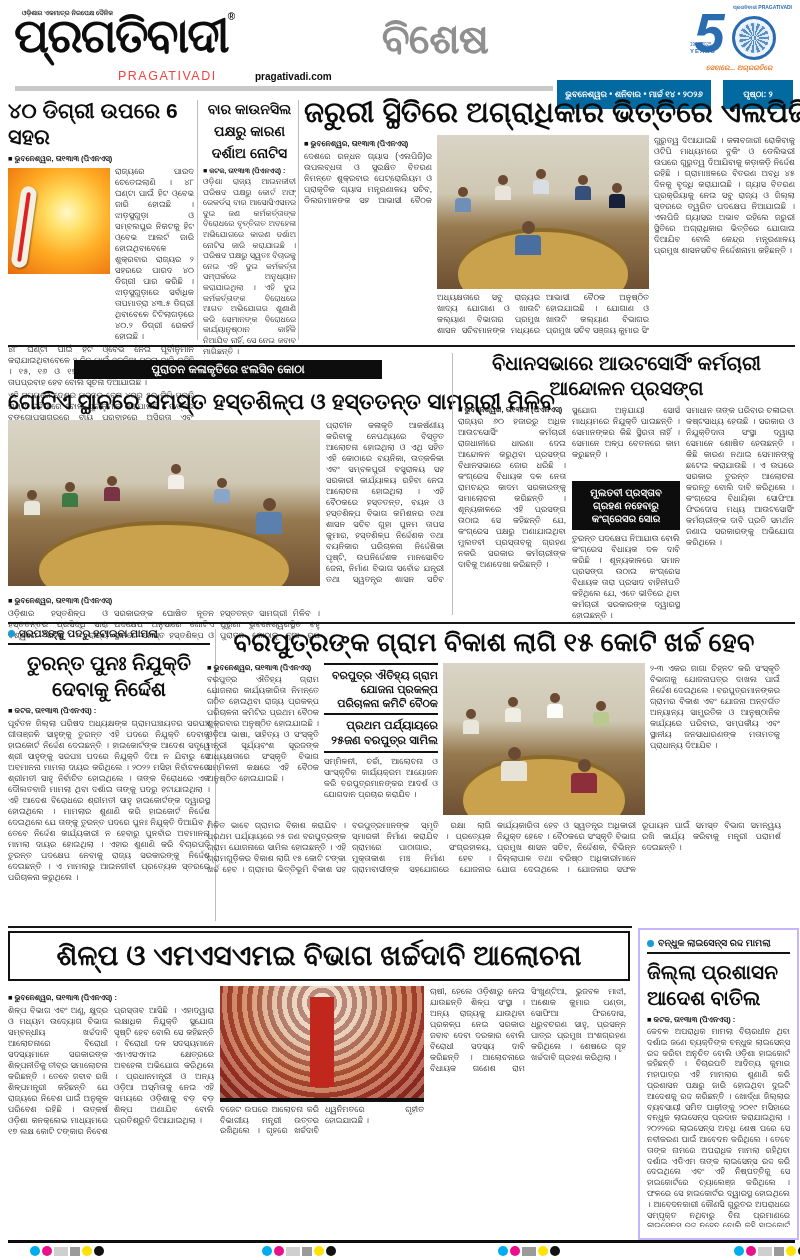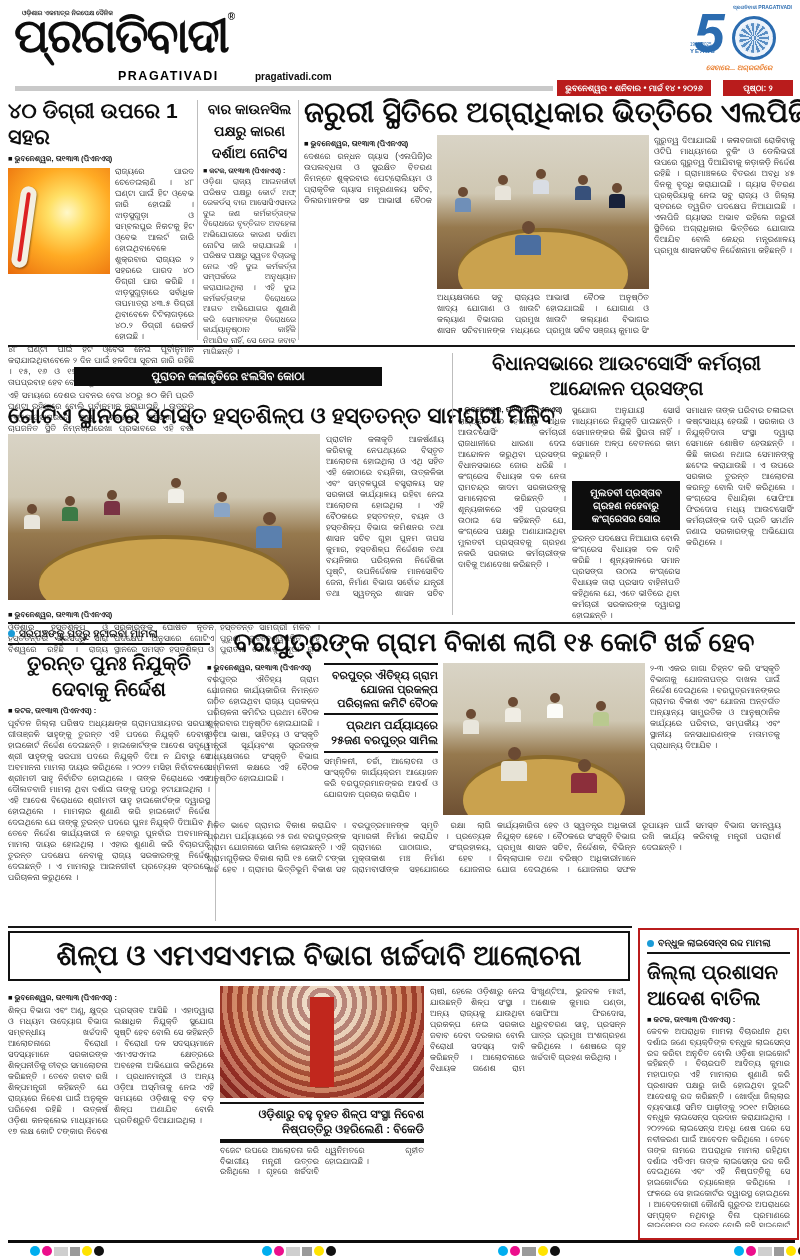--- a/index.html
+++ b/index.html
@@ -2,33 +2,33 @@
 <html><head>
 <meta charset="utf-8">
 <style>
   html,body{margin:0;padding:0;background:#e9e9e9;}
   .page{position:relative;width:800px;height:1260px;background:#ffffff;margin:0 auto;
         font-family:"Liberation Sans","DejaVu Sans",sans-serif;color:#111;overflow:hidden;}
   
   .tagline{position:absolute;left:22px;top:9px;font-size:6.5px;font-weight:bold;color:#222;}
   .mast-logo{position:absolute;left:14px;top:12px;font-size:47px;font-weight:900;letter-spacing:-2px;color:#0d0d0d;line-height:1;}
   .mast-reg{font-size:10px;vertical-align:top;font-weight:bold;}
-  .mast-latin{position:absolute;left:118px;top:69px;font-size:12.5px;font-weight:bold;letter-spacing:1.5px;color:#000000;}
+  .mast-latin{position:absolute;left:118px;top:69px;font-size:12.5px;font-weight:normal;letter-spacing:1.5px;color:#ef4444;}
   .mast-site{position:absolute;left:255px;top:71px;font-size:10px;font-weight:bold;color:#0d0d0d;}
   .edition{position:absolute;left:345px;top:16px;width:180px;text-align:center;font-size:41px;font-weight:900;color:#8f8f8f;letter-spacing:-1px;}
   .fifty{position:absolute;left:688px;top:4px;width:108px;height:72px;}
   .fifty-mini{position:absolute;right:4px;top:0;font-size:5px;color:#2b6cb0;font-weight:bold;text-align:right;}
   .fifty-num{position:absolute;left:6px;top:2px;font-size:55px;font-weight:900;font-style:italic;color:#2b6cb0;line-height:1;}
   .fifty-emblem{position:absolute;left:44px;top:12px;width:38px;height:38px;border-radius:50%;border:3px solid #2b6cb0;
      background:repeating-conic-gradient(#dbe9f7 0 12deg,#5b8fc4 12deg 24deg);box-shadow:inset 0 0 0 4px #eef4fb;}
   .fifty-years{position:absolute;left:2px;top:44px;font-size:6px;font-weight:bold;color:#2b6cb0;letter-spacing:1px;}
   .fifty-range{position:absolute;left:2px;top:38px;font-size:4.5px;color:#2b6cb0;}
   .fifty-slogan{position:absolute;left:18px;top:60px;font-size:7px;font-style:italic;font-weight:bold;color:#e87722;white-space:nowrap;}
   .head-rule{position:absolute;left:15px;top:86px;width:538px;height:5px;background:#c9c9c9;}
-  .chip{position:absolute;top:80px;height:16px;background:#b91c1c;color:#fff;font-size:8.5px;font-weight:bold;
+  .chip{position:absolute;top:80px;height:29px;background:#0369a1;color:#fff;font-size:8.5px;font-weight:bold;
         display:flex;align-items:center;justify-content:center;}
   .chip-date{left:557px;width:154px;}
   .chip-page{left:723px;width:70px;}
   
   .headline{font-weight:900;color:#0d0d0d;}
   .byline{font-size:7.5px;font-weight:bold;color:#111;}
   .body{font-size:8.3px;line-height:11px;text-align:justify;color:#1c1c1c;overflow:hidden;}
   .vdiv{position:absolute;width:1px;background:#bdbdbd;}
   .hrule{position:absolute;height:2px;background:#161616;}
   .kicker-bar{background:#0d0d0d;color:#fff;font-size:11.5px;font-weight:bold;text-align:center;padding:3px 4px;}
@@ -71,34 +71,35 @@
 </style>
 </head>
 <body>
 
 <div class="page">
 
   <div class="tagline">ଓଡ଼ିଶାର ଏକମାତ୍ର ନିରପେକ୍ଷ ଦୈନିକ</div>
   <div class="mast-logo"><span>ପ୍ରଗତିବାଦୀ</span><span class="mast-reg">®</span></div>
   <div class="mast-latin">PRAGATIVADI</div>
   <div class="mast-site">pragativadi.com</div>
+  <div class="edition">ବିଶେଷ</div>
   <div class="fifty">
     <div class="fifty-mini">ପ୍ରଗତିବାଦୀ PRAGATIVADI</div>
     <div class="fifty-num">5</div>
     <div class="fifty-emblem"></div>
     <div class="fifty-range">1975-2025</div>
     <div class="fifty-years">YEARS</div>
     <div class="fifty-slogan">ସେବାରେ... ଅଗ୍ରଗତିରେ</div>
   </div>
   <div class="head-rule"></div>
   <div class="chip chip-date">ଭୁବନେଶ୍ୱର • ଶନିବାର • ମାର୍ଚ୍ଚ ୧୪ • ୨୦୨୬</div>
   <div class="chip chip-page">ପୃଷ୍ଠା: ୨</div>
 
   <div class="a1">
-    <div class="headline">୪୦ ଡିଗ୍ରୀ ଉପରେ 1 ସହର</div>
+    <div class="headline">୪୦ ଡିଗ୍ରୀ ଉପରେ 6 ସହର</div>
     <div class="byline" style="margin-top:4px">■ ଭୁବନେଶ୍ୱର, ତା୧୩ା୩ (ପିଏନଏସ୍)</div>
     <div style="margin-top:2px;overflow:hidden;">
       <div class="photo ph-sun" style="float:left;width:102px;height:106px;margin:2px 5px 2px 0;">
         <div class="thermo"></div>
       </div>
       <div class="body">ରାଜ୍ୟରେ ପାରଦ ଚେତେଇଲାଣି । ୪୮ ଘଣ୍ଟା ପାଇଁ ହିଟ ଓ୍ବେଭ ଜାରି ହୋଇଛି । ଝାଡ଼ସୁଗୁଡ଼ା ଓ ସମ୍ବଲପୁର ନିକଟକୁ ହିଟ ଓ୍ବେଭ ଆଲର୍ଟ ଜାରି ହୋଇଥିବାବେଳେ ଶୁକ୍ରବାର ରାଜ୍ୟର ୨ ସହରରେ ପାରଦ ୪୦ ଡିଗ୍ରୀ ପାର କରିଛି । ଝାଡ଼ସୁଗୁଡ଼ାରେ ସର୍ବାଧିକ ତାପମାତ୍ରା ୪୩.୫ ଡିଗ୍ରୀ ଥିବାବେଳେ ଟିଟିଲାଗଡ଼ରେ ୪୦.୨ ଡିଗ୍ରୀ ରେକର୍ଡ ହୋଇଛି ।</div>
     </div>
     <div class="body" style="margin-top:2px;">୪୮ ଘଣ୍ଟା ପାଇଁ ହିଟ ଓ୍ବେଭ ନେଇ ପୂର୍ବାନୁମାନ କରାଯାଇଥିବାବେଳେ ୨ ଦିନ ପାଇଁ ହଳଦିଆ ସୂଚନା ଜାରି ରହିଛି । ୧୫, ୧୬ ଓ ୧୭ ତାରିଖରେ ରାଜ୍ୟର ସ୍ଥାନେ ସ୍ଥାନେ ତାପପ୍ରବାହ ହେବ ବୋଲି ସୂଚନା ଦିଆଯାଇଛି ।</div>
     <div class="body" style="margin-top:2px;height:70px;">ଏହି ସମୟରେ ଦେଶର ପବନର ବେଗ ୪୦ରୁ ୫୦ କିମି ପ୍ରତି ଘଣ୍ଟା ରହିପାରେ ବୋଲି ପୂର୍ବାନୁମାନ କରାଯାଇଛି । ଉତ୍ତର ବଙ୍ଗୋପସାଗରରେ ବାୟୁ ପ୍ରବାହରେ ଅସ୍ଥିରତା ଏବଂ ଚାପଜନିତ ସ୍ଥିତି ନିମ୍ନଚାପରେଖା ପ୍ରଭାବରେ ଏହି ବର୍ଷା ସମ୍ଭାବନା ରହିଥିବା ଆଞ୍ଚଳିକ ପାଣିପାଗ କେନ୍ଦ୍ର ନିର୍ଦ୍ଦେଶକ ମନୋରମା ମହାନ୍ତି କହିଛନ୍ତି ।</div>
   </div>
@@ -150,21 +151,21 @@
         </div>
         <div class="body cols2" style="margin-top:3px;height:44px;">ଅଧ୍ୟକ୍ଷତାରେ ସବୁ ରାଜ୍ୟର ଖାଦ୍ୟ ଯୋଗାଣ ଓ ଖାଉଟି କଲ୍ୟାଣ ବିଭାଗର ପ୍ରମୁଖ ଶାସନ ସଚିବମାନଙ୍କ ମଧ୍ୟରେ ଆଭାସୀ ବୈଠକ ଅନୁଷ୍ଠିତ ହୋଇଯାଇଛି । ଯୋଗାଣ ଓ ଖାଉଟି କଲ୍ୟାଣ ବିଭାଗର ପ୍ରମୁଖ ସଚିବ ସଞ୍ଜୟ କୁମାର ସିଂ ଓ ବିଭାଗର ବରିଷ୍ଠ ଅଧିକାରୀ ଯୋଗ ଦେଇଥିଲେ ।</div>
       </div>
       <div class="body" style="width:141px;flex:0 0 auto;height:201px;">ଗୁରୁତ୍ୱ ଦିଆଯାଇଛି । କଳାବଜାରୀ ରୋକିବାକୁ ଓଟିପି ମାଧ୍ୟମରେ ବୁକିଂ ଓ ଡେଲିଭରୀ ଉପରେ ଗୁରୁତ୍ୱ ଦିଆଯିବାକୁ କଡ଼ାକଡ଼ି ନିର୍ଦ୍ଦେଶ ରହିଛି । ଗ୍ରାମାଞ୍ଚଳରେ ବିତରଣ ଅବଧି ୪୫ ଦିନକୁ ବୃଦ୍ଧି କରାଯାଇଛି । ଗ୍ୟାସ ବିତରଣ ପ୍ରକ୍ରିୟାକୁ ନେଇ ସବୁ ରାଜ୍ୟ ଓ ଜିଲ୍ଲା ସ୍ତରରେ ତ୍ୱରିତ ପଦକ୍ଷେପ ନିଆଯାଇଛି । ଏଲପିଜି ଗ୍ୟାସର ଅଭାବ ରହିଲେ ଜରୁରୀ ସ୍ଥିତିରେ ଅଗ୍ରାଧିକାର ଭିତ୍ତିରେ ଯୋଗାଇ ଦିଆଯିବ ବୋଲି କେନ୍ଦ୍ର ମନ୍ତ୍ରଣାଳୟ ପ୍ରମୁଖ ଶାସନସଚିବ ନିର୍ଦ୍ଦେଶନାମା କହିଛନ୍ତି ।</div>
     </div>
   </div>
 
   <div class="hrule" style="left:8px;top:345px;width:787px;"></div>
 
   <div style="position:absolute;left:8px;top:351px;width:440px;">
-    <div class="kicker-bar" style="width:300px;margin:16px auto;">ପୁରାତନ କଳାକୃତିରେ ଝଲସିବ କୋଠା</div>
+    <div class="kicker-bar" style="width:300px;margin:9px auto;">ପୁରାତନ କଳାକୃତିରେ ଝଲସିବ କୋଠା</div>
     <div class="headline" style="font-size:22px;line-height:28px;text-align:center;margin-top:3px;white-space:nowrap;">ଗୋଟିଏ ସ୍ଥାନରେ ସମସ୍ତ ହସ୍ତଶିଳ୍ପ ଓ ହସ୍ତତନ୍ତ ସାମଗ୍ରୀ ମିଳିବ</div>
     <div style="display:flex;gap:6px;margin-top:4px;">
       <div class="photo ph-meeting" style="width:312px;height:166px;flex:0 0 auto;">
         <div class="ph-table"></div>
         <span class="person" style="left:16px;top:70px;">
             <b></b>
             <i style="background:#e9e6dc;"></i>
           </span>
         <span class="person" style="left:54px;top:62px;">
             <b></b>
@@ -282,30 +283,29 @@
     <div class="a8grid">
       <div style="width:206px;flex:0 0 auto;">
         <span class="byline">■ ଭୁବନେଶ୍ୱର, ତା୧୩ା୩ (ପିଏନଏସ୍) :</span>
         <div class="body cols2" style="height:246px;margin-top:1px;">ଶିଳ୍ପ ବିଭାଗ ଏବଂ ଅଣୁ, କ୍ଷୁଦ୍ର ଓ ମଧ୍ୟମ ଉଦ୍ୟୋଗ ବିଭାଗ ସମ୍ବନ୍ଧୀୟ ଖର୍ଚ୍ଚଦାବି ଆଲୋଚନାରେ ବିରୋଧୀ ସଦସ୍ୟମାନେ ସରକାରଙ୍କ ଶିଳ୍ପନୀତିକୁ ତୀବ୍ର ସମାଲୋଚନା କରିଛନ୍ତି । ତେବେ ଜବାବ ରଖି ଶିଳ୍ପମନ୍ତ୍ରୀ କହିଛନ୍ତି ଯେ ରାଜ୍ୟରେ ନିବେଶ ପାଇଁ ଅନୁକୂଳ ପରିବେଶ ରହିଛି । ଉତ୍କର୍ଷ ଓଡ଼ିଶା କନକ୍ଲେଭ ମାଧ୍ୟମରେ ୧୭ ଲକ୍ଷ କୋଟି ଟଙ୍କାର ନିବେଶ ପ୍ରସ୍ତାବ ଆସିଛି । ଏହାଦ୍ୱାରା ଲକ୍ଷାଧିକ ନିଯୁକ୍ତି ସୁଯୋଗ ସୃଷ୍ଟି ହେବ ବୋଲି ସେ କହିଛନ୍ତି । ବିରୋଧୀ ଦଳ ସଦସ୍ୟମାନେ ଏମଏସଏମଇ କ୍ଷେତ୍ରରେ ଅବହେଳା ଅଭିଯୋଗ କରିଥିଲେ । ପ୍ରଧାନମନ୍ତ୍ରୀ ଓ ଅନ୍ୟ ଓଡ଼ିଆ ଅସ୍ମିତାକୁ ନେଇ ଏହି ସମୟରେ ଓଡ଼ିଶାକୁ ବଡ଼ ବଡ଼ ଶିଳ୍ପ ଅଣାଯିବ ବୋଲି ପ୍ରତିଶ୍ରୁତି ଦିଆଯାଇଥିଲା ।</div>
       </div>
       <div style="width:204px;flex:0 0 auto;">
         <div class="photo ph-assembly" style="width:204px;height:112px;">
           <div class="seats"></div>
           <div class="carpet"></div>
         </div>
-        <div class="subhead" style="font-size:11.5px;line-height:14.5px;border-top:2px solid #111;margin-top:4px;padding:3px 0;">ଓଡ଼ିଶାରୁ ବହୁ ବୃହତ ଶିଳ୍ପ ସଂସ୍ଥା ନିବେଶ ନିଷ୍ପତ୍ତିରୁ ଓହରିଲେଣି : ବିକେଡି</div>
         <div style="height:2px;background:#111;"></div>
         <div style="height:2px;background:#111;"></div>
         <div class="body cols2" style="height:48px;margin-top:3px;font-size:8.2px;line-height:10.5px;">ବଜେଟ ଉପରେ ଆଲୋଚନା କରି ବିଭାଗୀୟ ମନ୍ତ୍ରୀ ଉତ୍ତର ରଖିଥିଲେ । ଗୃହରେ ଖର୍ଚ୍ଚଦାବି ଧ୍ୱନିମତରେ ଗୃହୀତ ହୋଇଯାଇଛି ।</div>
       </div>
       <div class="body cols2" style="width:196px;flex:0 0 auto;height:258px;">ଚାଷୀ, ହେଲେ ଓଡ଼ିଶାରୁ ନେଇ ଯାଉଛନ୍ତି ଶିଳ୍ପ ସଂସ୍ଥା । ଅନ୍ୟ ରାଜ୍ୟକୁ ଯାଉଥିବା ପ୍ରକଳ୍ପ ନେଇ ସରକାର ଜବାବ ଦେବା ଦରକାର ବୋଲି ବିରୋଧୀ ସଦସ୍ୟ ଦାବି କରିଛନ୍ତି । ଆଲୋଚନାରେ ବିଧାୟକ ଗଣେଶ ରାମ ସିଂଖୁଣ୍ଟିଆ, ଭୁଜବଳ ମାଝୀ, ଅଶୋକ କୁମାର ପଣ୍ଡା, ସୋଫିଆ ଫିରଦୋସ, ଧ୍ରୁବଚରଣ ସାହୁ, ପ୍ରସନ୍ନ ପାତ୍ର ପ୍ରମୁଖ ଅଂଶଗ୍ରହଣ କରିଥିଲେ । ଶେଷରେ ଗୃହ ଖର୍ଚ୍ଚଦାବି ଗ୍ରହଣ କରିଥିଲା ।</div>
     </div>
   </div>
 
-  <div style="position:absolute;left:638px;top:928px;width:143px;border:2px solid #b91c1c;padding:7px;height:294px;">
+  <div style="position:absolute;left:638px;top:928px;width:143px;border:2px solid #c4b5fd;padding:7px;height:294px;">
     <div class="kicker-line">
       <span class="kicker-dot"></span>
       <span class="kicker-txt" style="font-size:9.5px;">ବନ୍ଧୁକ ଲାଇସେନ୍ସ ରଦ୍ଦ ମାମଲା</span>
     </div>
     <div class="headline" style="font-size:20px;line-height:26px;margin-top:5px;">ଜିଲ୍ଲା ପ୍ରଶାସନ ଆଦେଶ ବାତିଲ</div>
     <div class="byline" style="margin-top:4px;">■ କଟକ, ତା୧୩ା୩ (ପିଏନଏସ୍) :</div>
     <div class="body" style="margin-top:2px;height:200px;font-size:8.2px;line-height:10.8px;">କେବଳ ଅପରାଧିକ ମାମଲା ବିଚାରଧୀନ ଥିବା ଦର୍ଶାଇ ଜଣେ ବ୍ୟକ୍ତିଙ୍କ ବନ୍ଧୁକ ଲାଇସେନ୍ସ ରଦ୍ଦ କରିବା ଅନୁଚିତ ବୋଲି ଓଡ଼ିଶା ହାଇକୋର୍ଟ କହିଛନ୍ତି । ବିଚାରପତି ଆଦିତ୍ୟ କୁମାର ମହାପାତ୍ର ଏହି ମାମଲାର ଶୁଣାଣି କରି ପ୍ରଶାସନ ପକ୍ଷରୁ ଜାରି ହୋଇଥିବା ଦୁଇଟି ଆଦେଶକୁ ରଦ୍ଦ କରିଛନ୍ତି । ଖୋର୍ଦ୍ଧା ଜିଲ୍ଲାର ବ୍ୟବସାୟୀ ସମିତ ପାଢ଼ୀଙ୍କୁ ୨୦୧୯ ମସିହାରେ ବନ୍ଧୁକ ଲାଇସେନ୍ସ ପ୍ରଦାନ କରାଯାଇଥିଲା । ୨୦୨୨ରେ ଲାଇସେନ୍ସ ଅବଧି ଶେଷ ପରେ ସେ ନବୀକରଣ ପାଇଁ ଆବେଦନ କରିଥିଲେ । ତେବେ ତାଙ୍କ ନାମରେ ଅପରାଧିକ ମାମଲା ରହିଥିବା ଦର୍ଶାଇ ଏଡିଏମ ତାଙ୍କ ଲାଇସେନ୍ସ ରଦ୍ଦ କରି ଦେଇଥିଲେ ଏବଂ ଏହି ନିଷ୍ପତ୍ତିକୁ ସେ ହାଇକୋର୍ଟରେ ଚ୍ୟାଲେଞ୍ଜ କରିଥିଲେ । ଫଳରେ ସେ ହାଇକୋର୍ଟର ଦ୍ୱାରସ୍ଥ ହୋଇଥିଲେ । ଆବେଦନକାରୀ କୌଣସି ଗୁରୁତର ଅପରାଧରେ ସମ୍ପୃକ୍ତ ନଥିବାରୁ ବିନା ପ୍ରମାଣରେ ଲାଇସେନ୍ସ ରଦ୍ଦ ନହେବ ବୋଲି କହି ହାଇକୋର୍ଟ ଏହି ଆବେଦନର ପୁନର୍ବିଚାର କରିବାକୁ ନିର୍ଦ୍ଦେଶ ଦେଇଛନ୍ତି ।</div>
   </div>
 
   <div style="position:absolute;left:8px;top:1240px;width:787px;height:3px;background:#0d0d0d;"></div>

